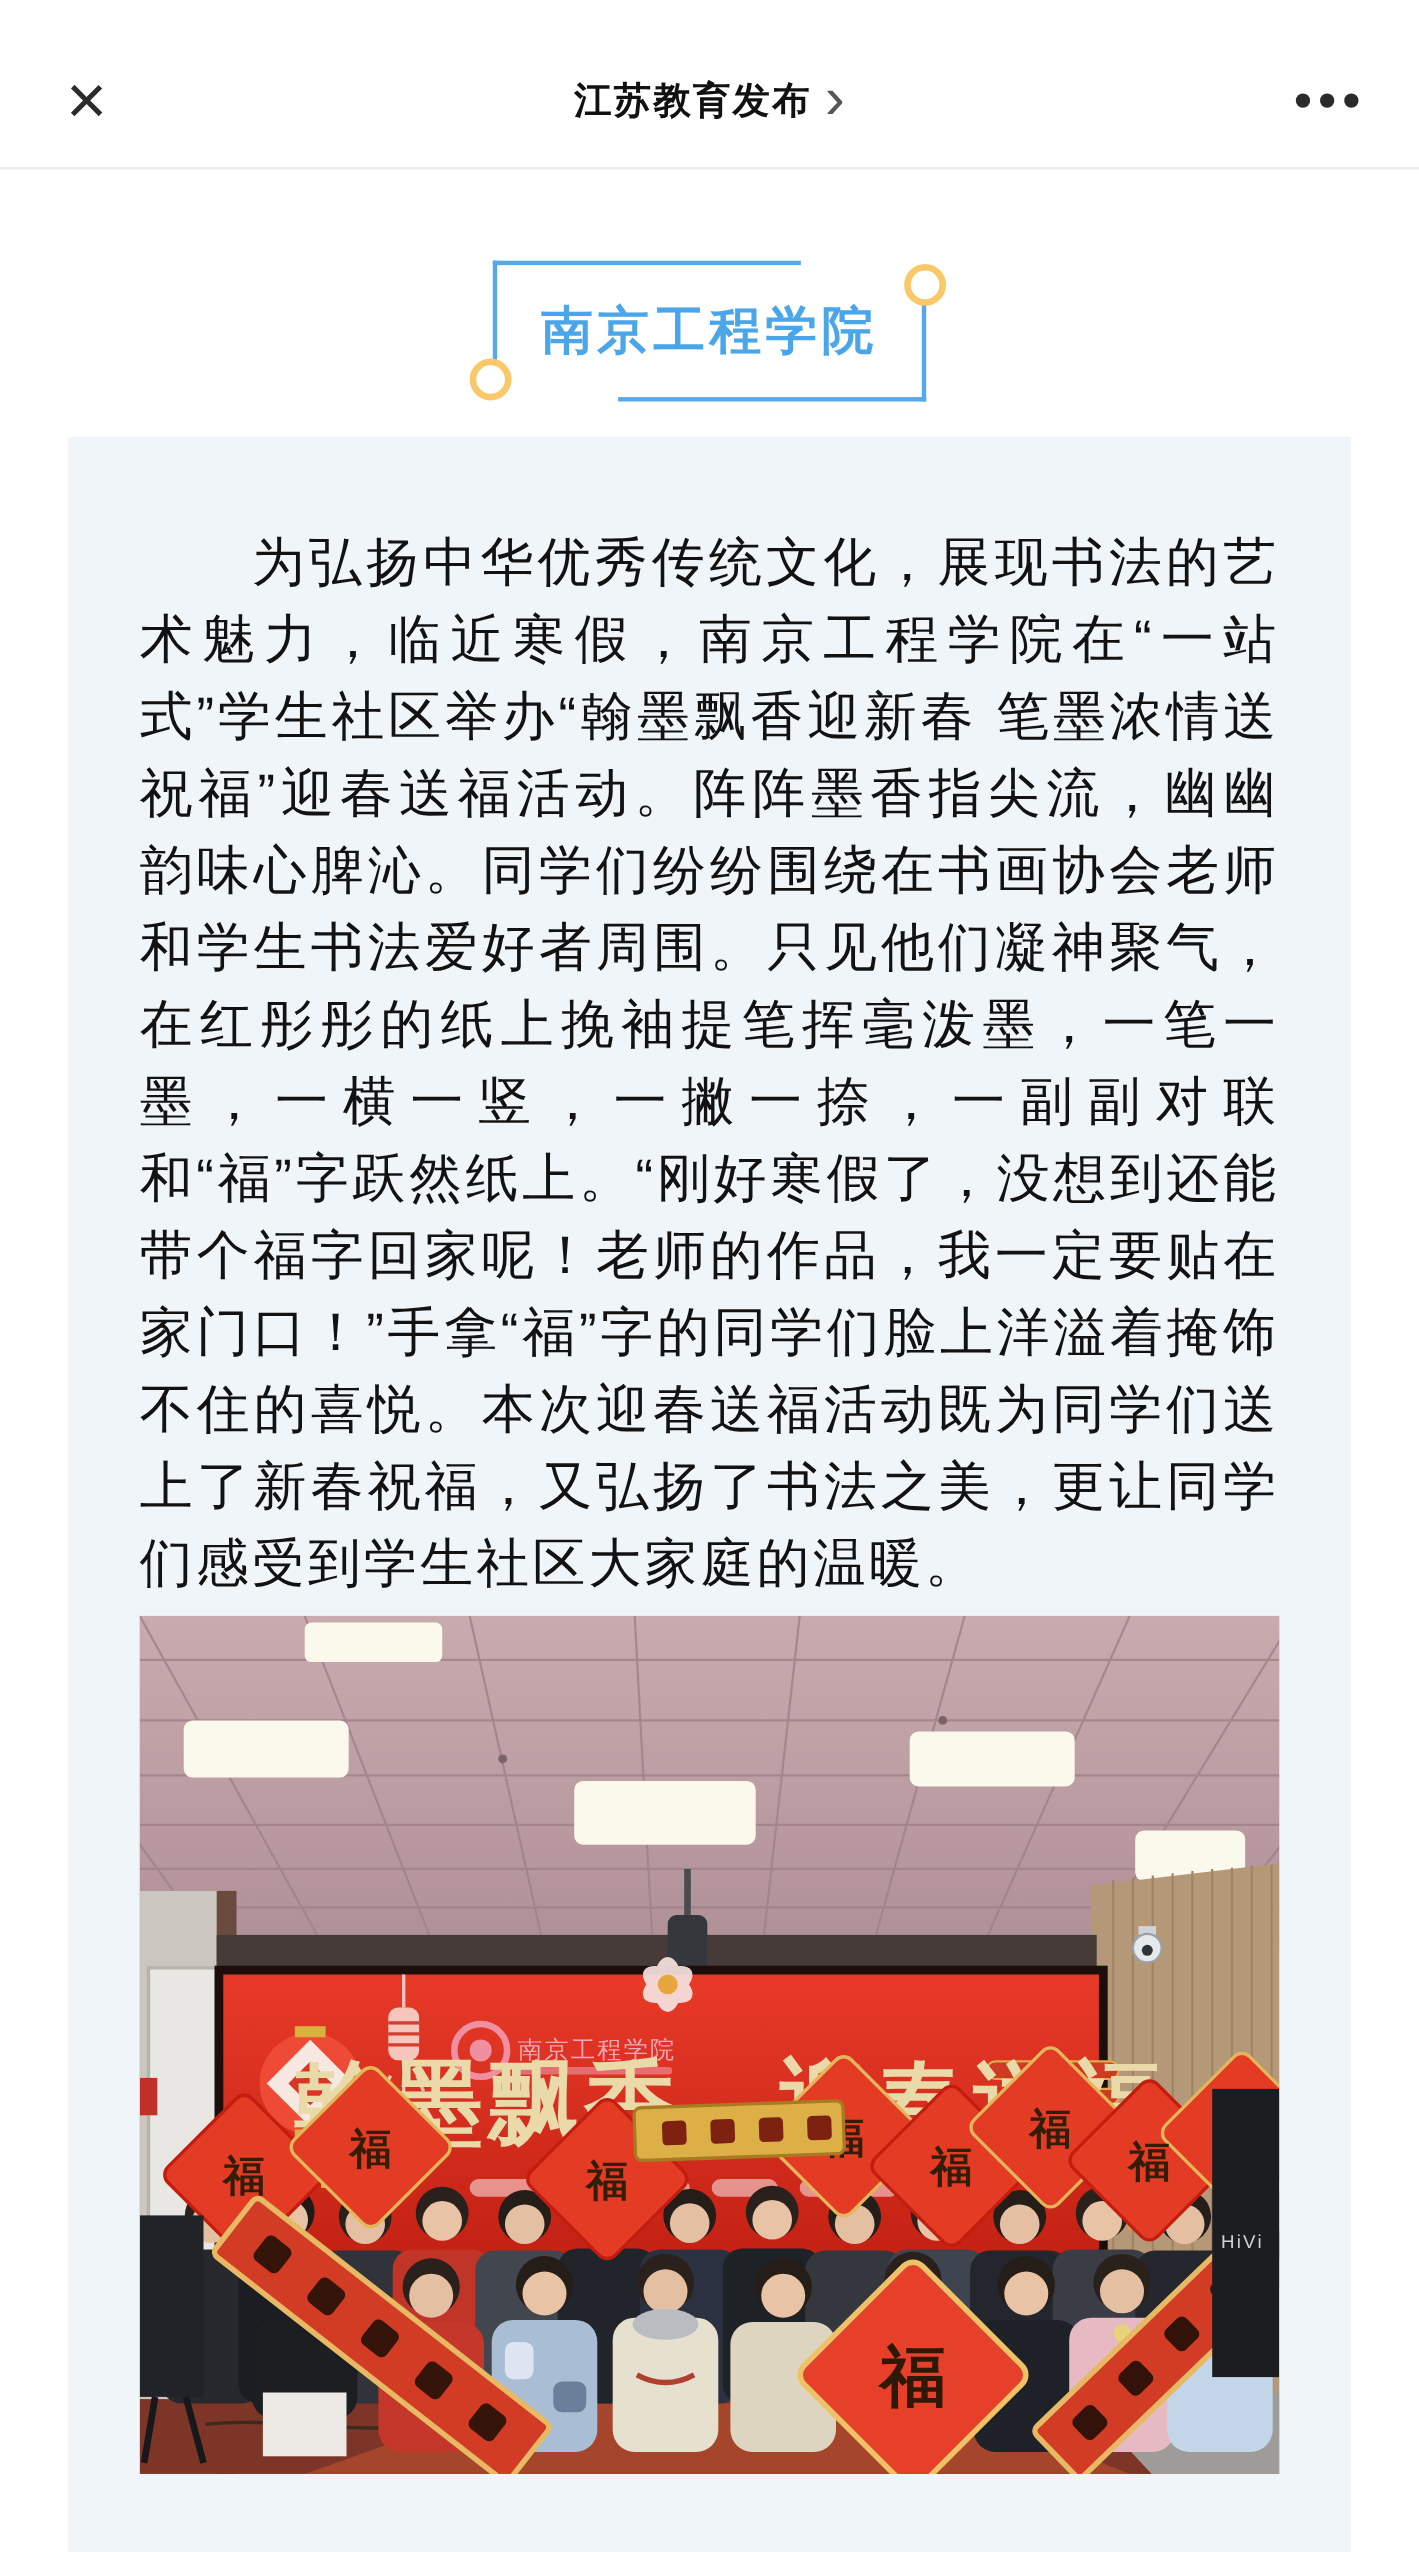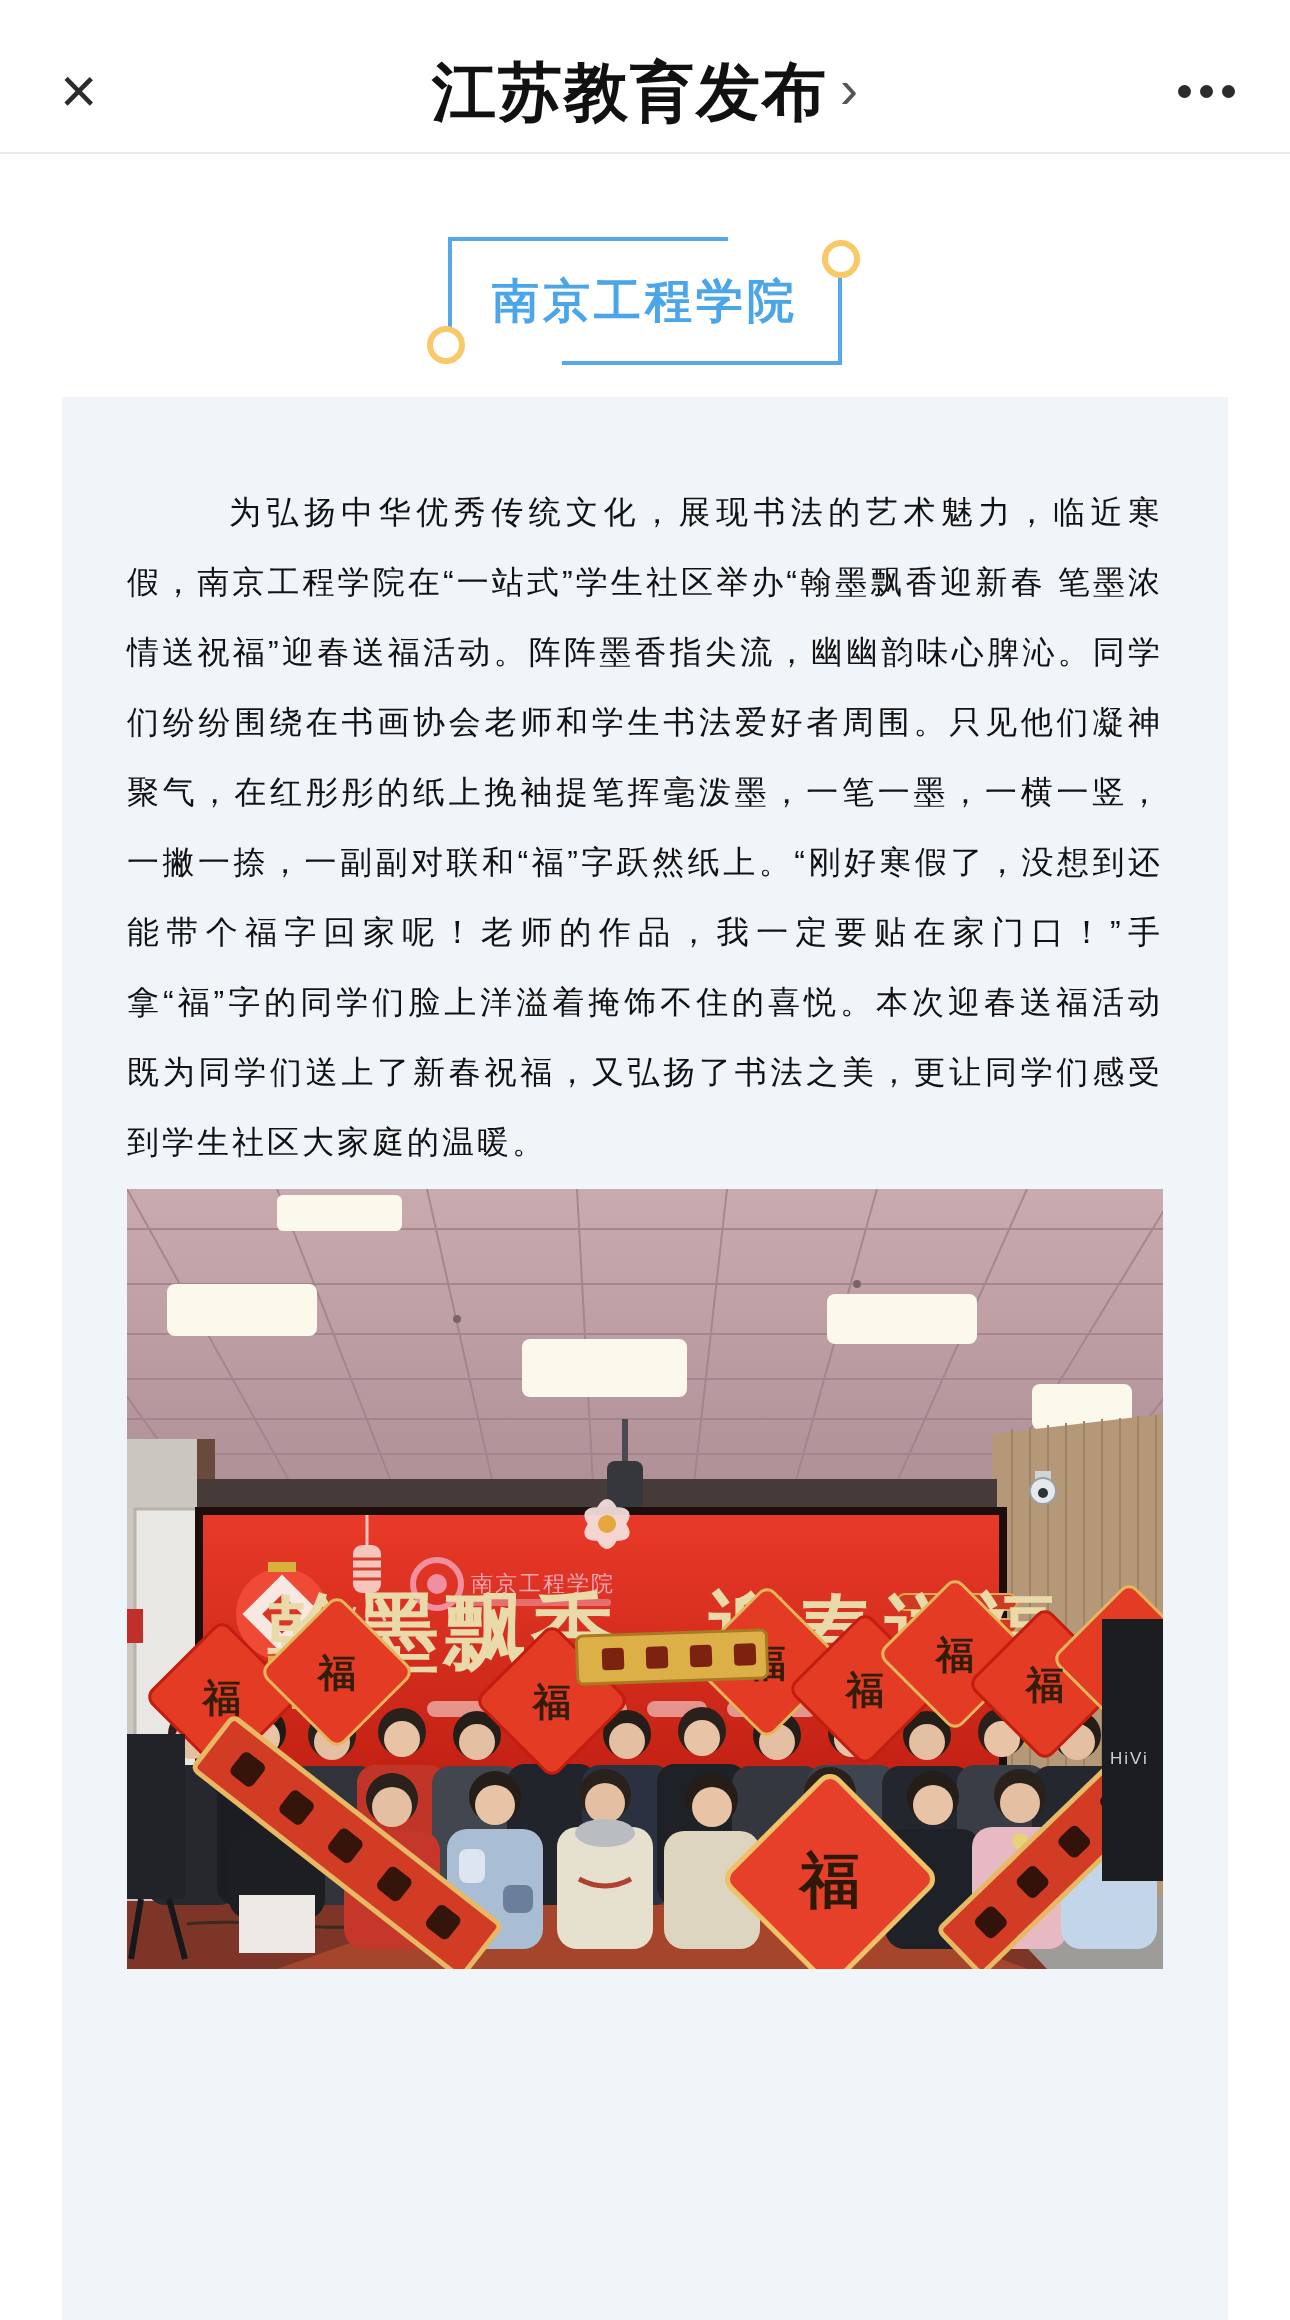--- a/index.html
+++ b/index.html
@@ -17,21 +17,21 @@
   .close-btn{
     font-size:64px;line-height:1;color:#2b2b2b;font-weight:400;
     width:64px;text-align:left;cursor:pointer;user-select:none;
   }
   .header-title{
     position:absolute;left:50%;top:30px;height:124px;
     transform:translateX(-50%);
     display:flex;align-items:center;white-space:nowrap;cursor:pointer;
   }
   .header-title .title-text{
-    font-size:64px;font-weight:600;color:#111;letter-spacing:2px;
+    font-size:34px;font-weight:600;color:#111;letter-spacing:2px;
   }
   .header-title .chevron{
     font-size:54px;color:#555;margin-left:12px;font-weight:400;line-height:1;
     padding-bottom:6px;
   }
   .more-btn{display:flex;align-items:center;gap:9px;cursor:pointer;padding:10px 0;}
   .more-btn i{width:13px;height:13px;border-radius:50%;background:#2b2b2b;display:block;}
   
   .badge{position:relative;width:394px;height:128px;margin:83px auto 32px;}
   .badge .frame-tl{
@@ -51,21 +51,21 @@
   .badge-label{
     position:absolute;left:50%;top:50%;transform:translate(-50%,-50%);
     font-size:47px;font-weight:bold;color:#4aa6e9;letter-spacing:4px;white-space:nowrap;
   }
   
   .content-box{
     margin:0 62px;background:#f0f5f9;
     padding:80px 65px 71px;box-sizing:border-box;height:1923px;
   }
   .article-text{
-    font-size:32px;line-height:70px;letter-spacing:3px;color:#121212;
+    font-size:48px;line-height:70px;letter-spacing:3px;color:#121212;
     text-align:justify;text-indent:102px;margin:0;
   }
   .photo-wrap{
     width:1036px;height:780px;margin-top:12px;overflow:hidden;
     background:#c3a4a8;cursor:pointer;
   }
   .photo-wrap svg{display:block;}
 </style>
 </head>
 <body>

